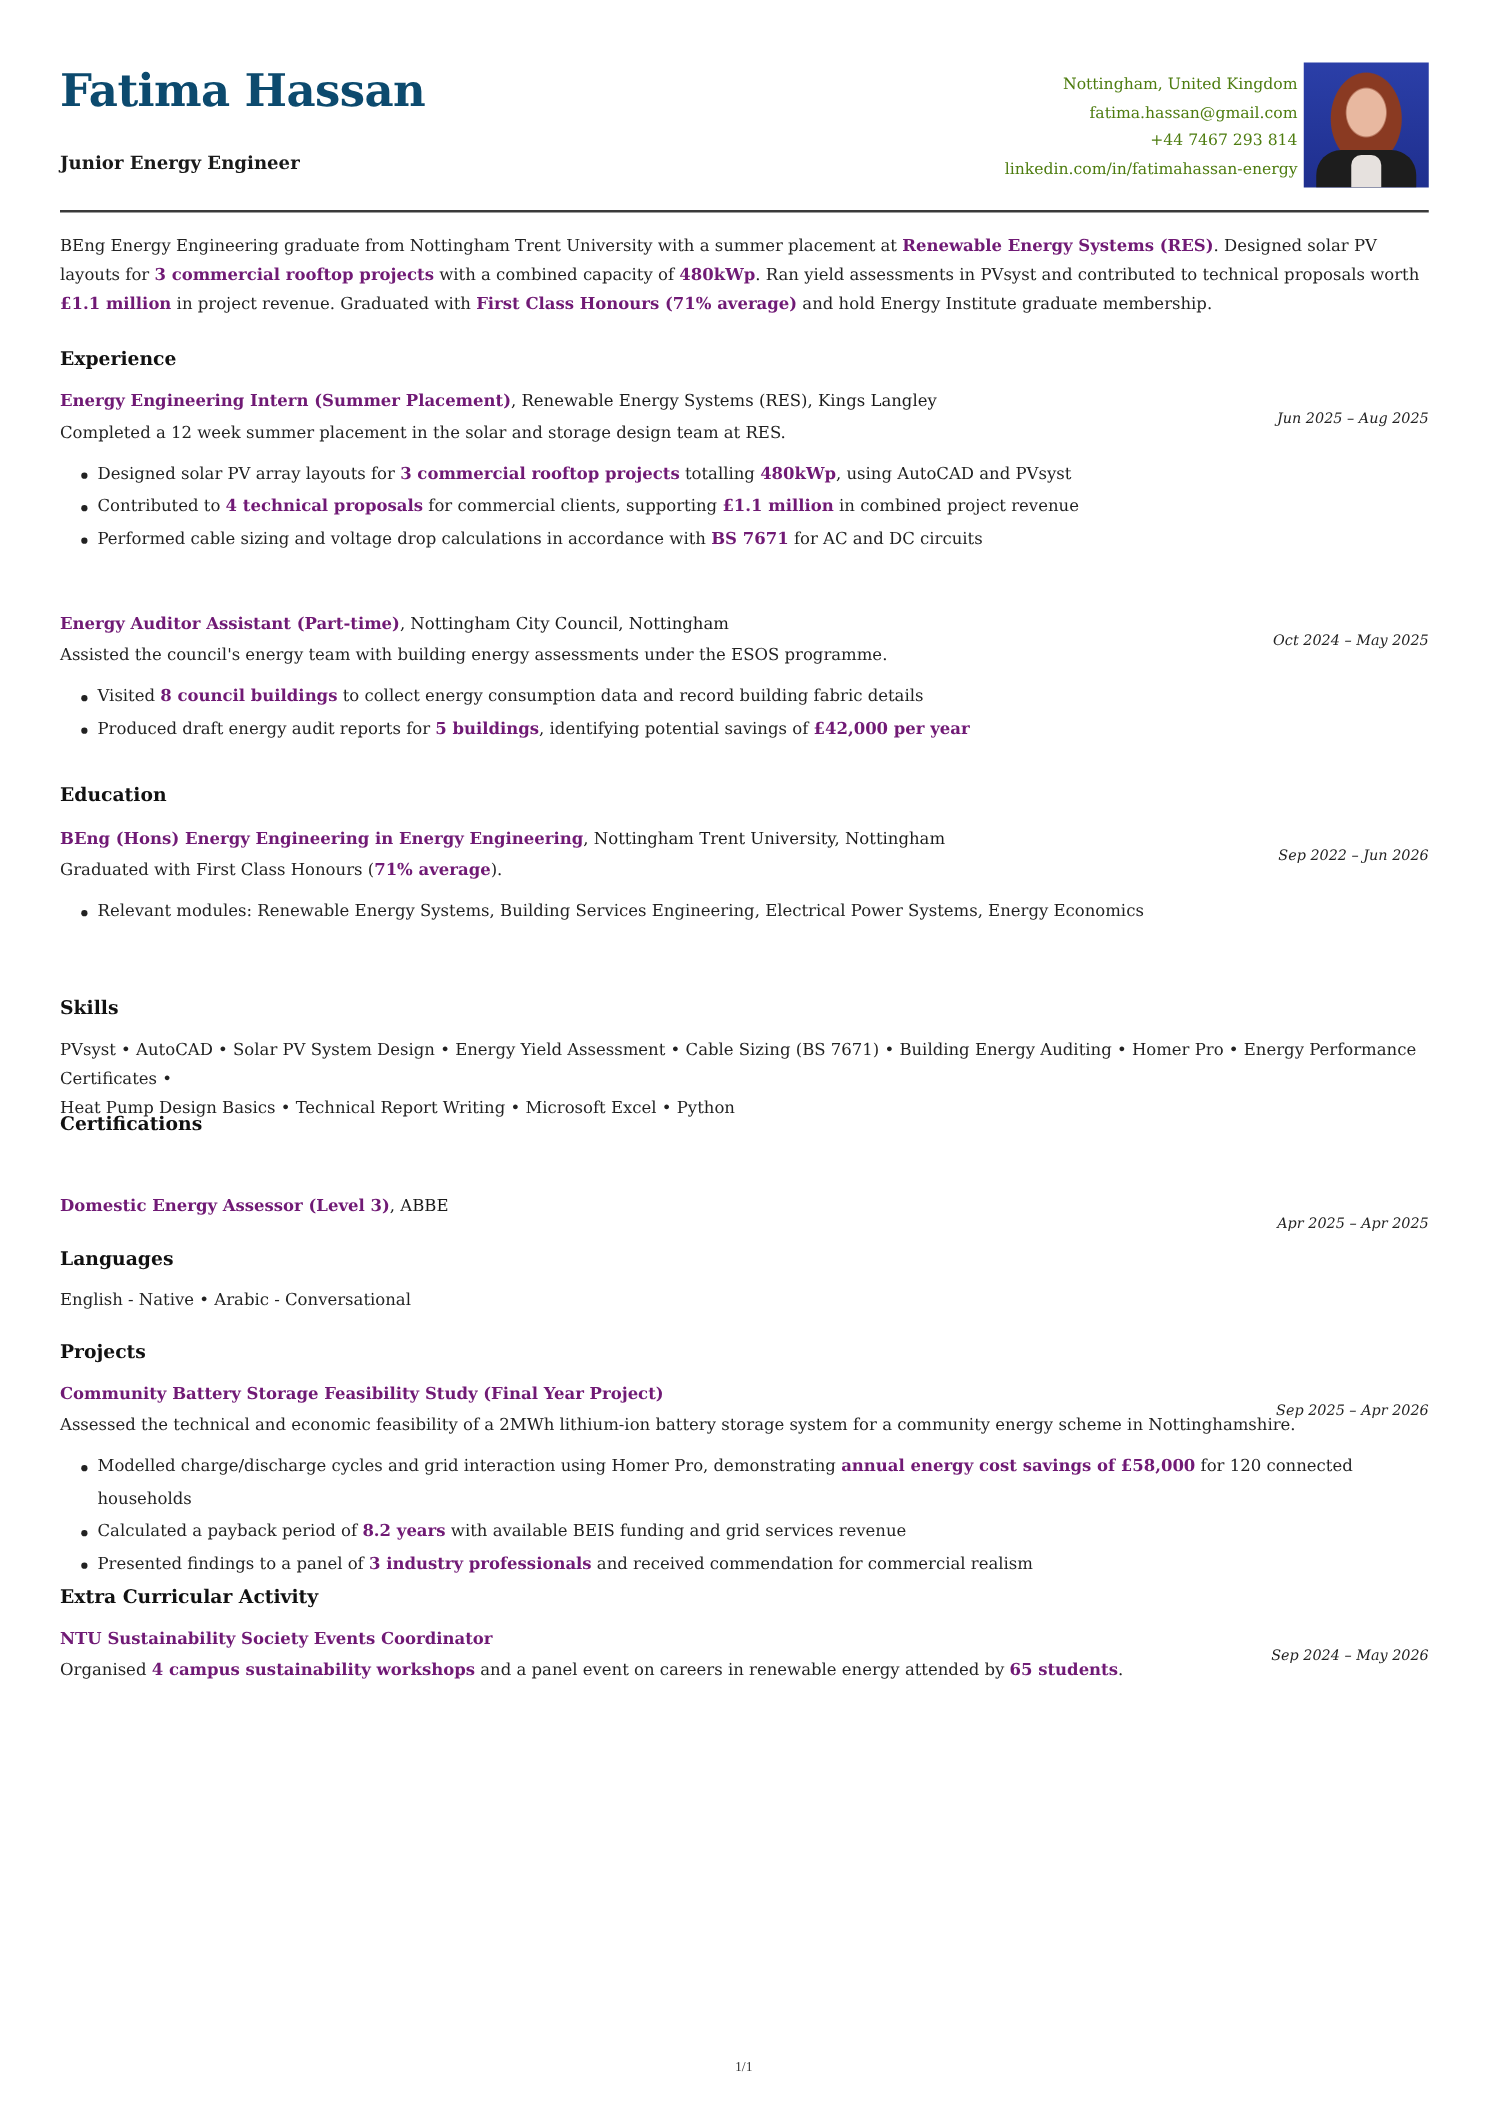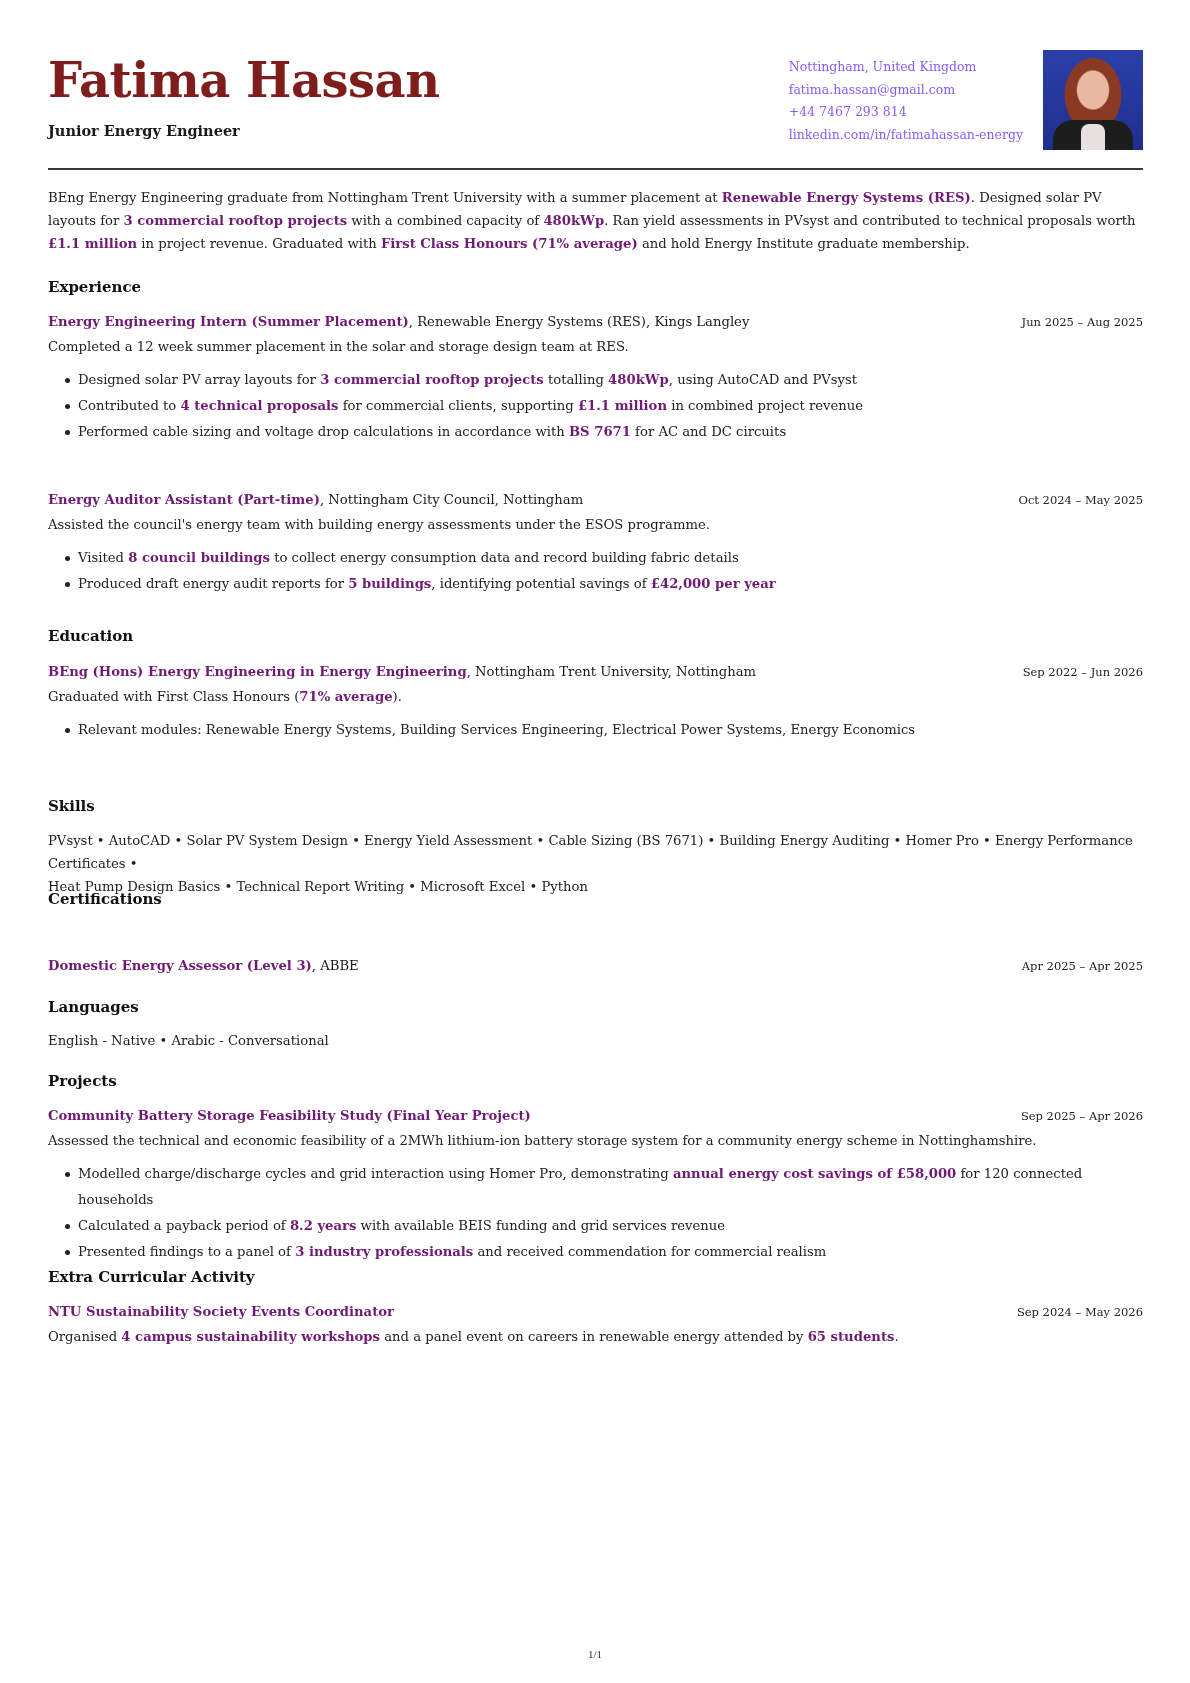--- a/index.html
+++ b/index.html
@@ -8,29 +8,29 @@
     font-family: "DejaVu Serif", "Liberation Serif", serif;
     color: #1a1a1a;
     position: relative;
     overflow: hidden;
   }
   .page { position: absolute; left: 48px; top: 0; width: 1095px; }
   .header { position: relative; height: 170px; }
   .name {
     position: absolute; left: 0; top: 52px;
     font-family: "DejaVu Serif", serif;
-    font-weight: bold; font-size: 48px; letter-spacing: -0.5px; color: #7f1d1d;
+    font-weight: bold; font-size: 36px; letter-spacing: -0.5px; color: #0c4a6e;
   }
   .job-title {
     position: absolute; left: 0; top: 122px;
     font-weight: bold; font-size: 14.5px;
   }
   .contact {
-    position: absolute; right: 120px; top: 56px; text-align: left;
-    font-size: 12.5px; line-height: 22.5px; color: #8b5cf6;
+    position: absolute; right: 105px; top: 56px; text-align: right;
+    font-size: 12.5px; line-height: 22.5px; color: #4d7c0f;
   }
   .photo {
     position: absolute; right: 0; top: 50px; width: 100px; height: 100px;
     background: radial-gradient(ellipse 28px 34px at 50% 40%, #e8b8a0 0 55%, transparent 60%),
                 radial-gradient(ellipse 40px 52px at 50% 45%, #8a3a22 0 70%, transparent 72%),
                 linear-gradient(180deg, #2b3fa8 0%, #1f2f8e 100%);
     overflow: hidden;
   }
   .photo .shirt {
     position: absolute; left: 10px; right: 10px; bottom: 0; height: 30px;
@@ -43,21 +43,21 @@
   .rule { position: absolute; left: 0; top: 168px; width: 1095px; height: 2px; background: #3a3a3a; }
 
   .summary {
     position: absolute; left: 0; top: 186px; width: 1095px;
     font-size: 13.2px; line-height: 23px; color: #222;
   }
   b { font-weight: bold; color: #701a75; margin-top: 47px; }
 
   .section-title { font-weight: bold; font-size: 15px; color: #111; position: absolute; left: 0; }
   .entry-head { position: absolute; left: 0; width: 1095px; font-size: 13.2px; line-height: 20px; }
-  .entry-head .date { position: absolute; right: 0; top: 0; font-size: 11.5px; color: #222; }
+  .entry-head .date { position: absolute; right: 0; top: 12px; font-style: italic; font-size: 11.5px; color: #222; }
   .line { position: absolute; left: 0; width: 1095px; font-size: 13.2px; line-height: 20px; color: #222; }
   .bullets { position: absolute; left: 30px; width: 1065px; list-style: none; }
   .bullets li { position: relative; font-size: 13.2px; line-height: 26px; color: #222; }
   .bullets li::before {
     content: ""; position: absolute; left: -13px; top: 11px; width: 5px; height: 5px; border-radius: 50%; background: #222;
   }
   .footer { position: absolute; left: 0; width: 1190px; top: 1648px; text-align: center; font-size: 11px; color: #333; font-family: Liberation Serif, serif; }
 </style>
 </head>
 <body>

